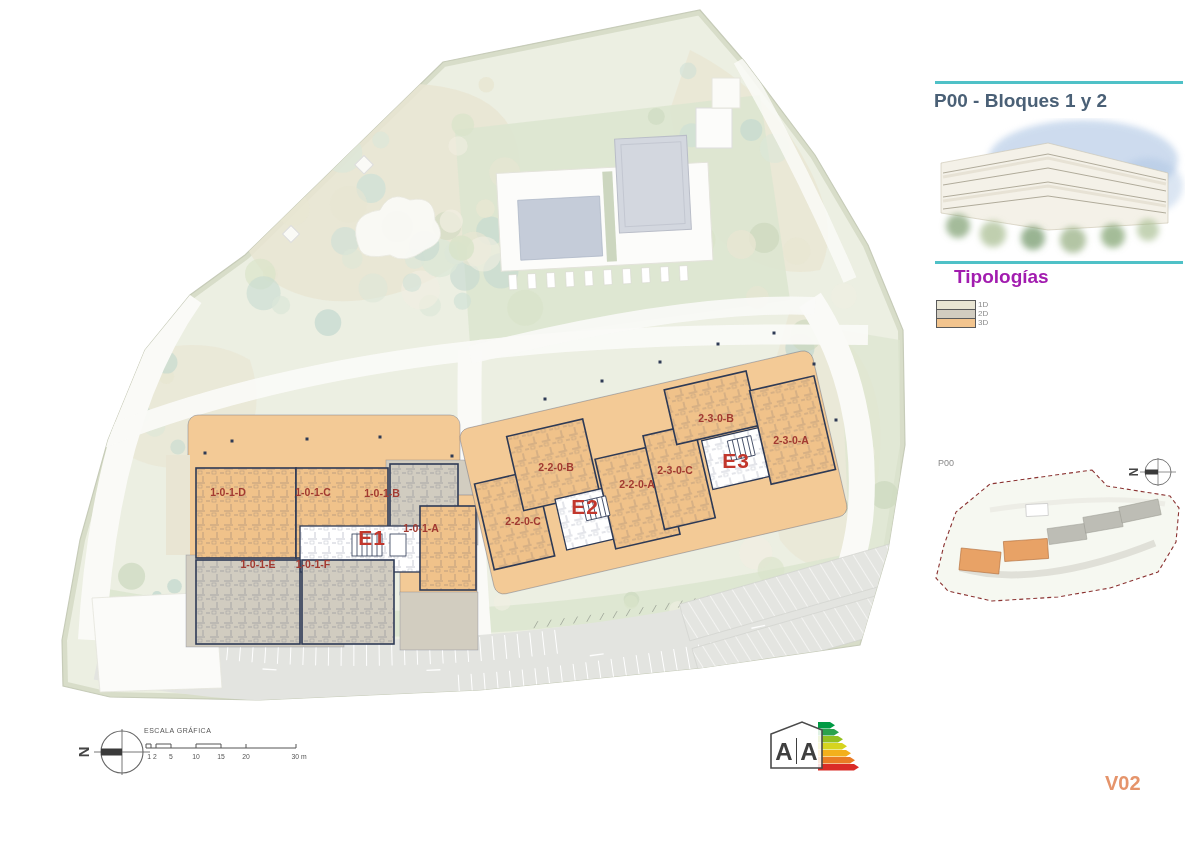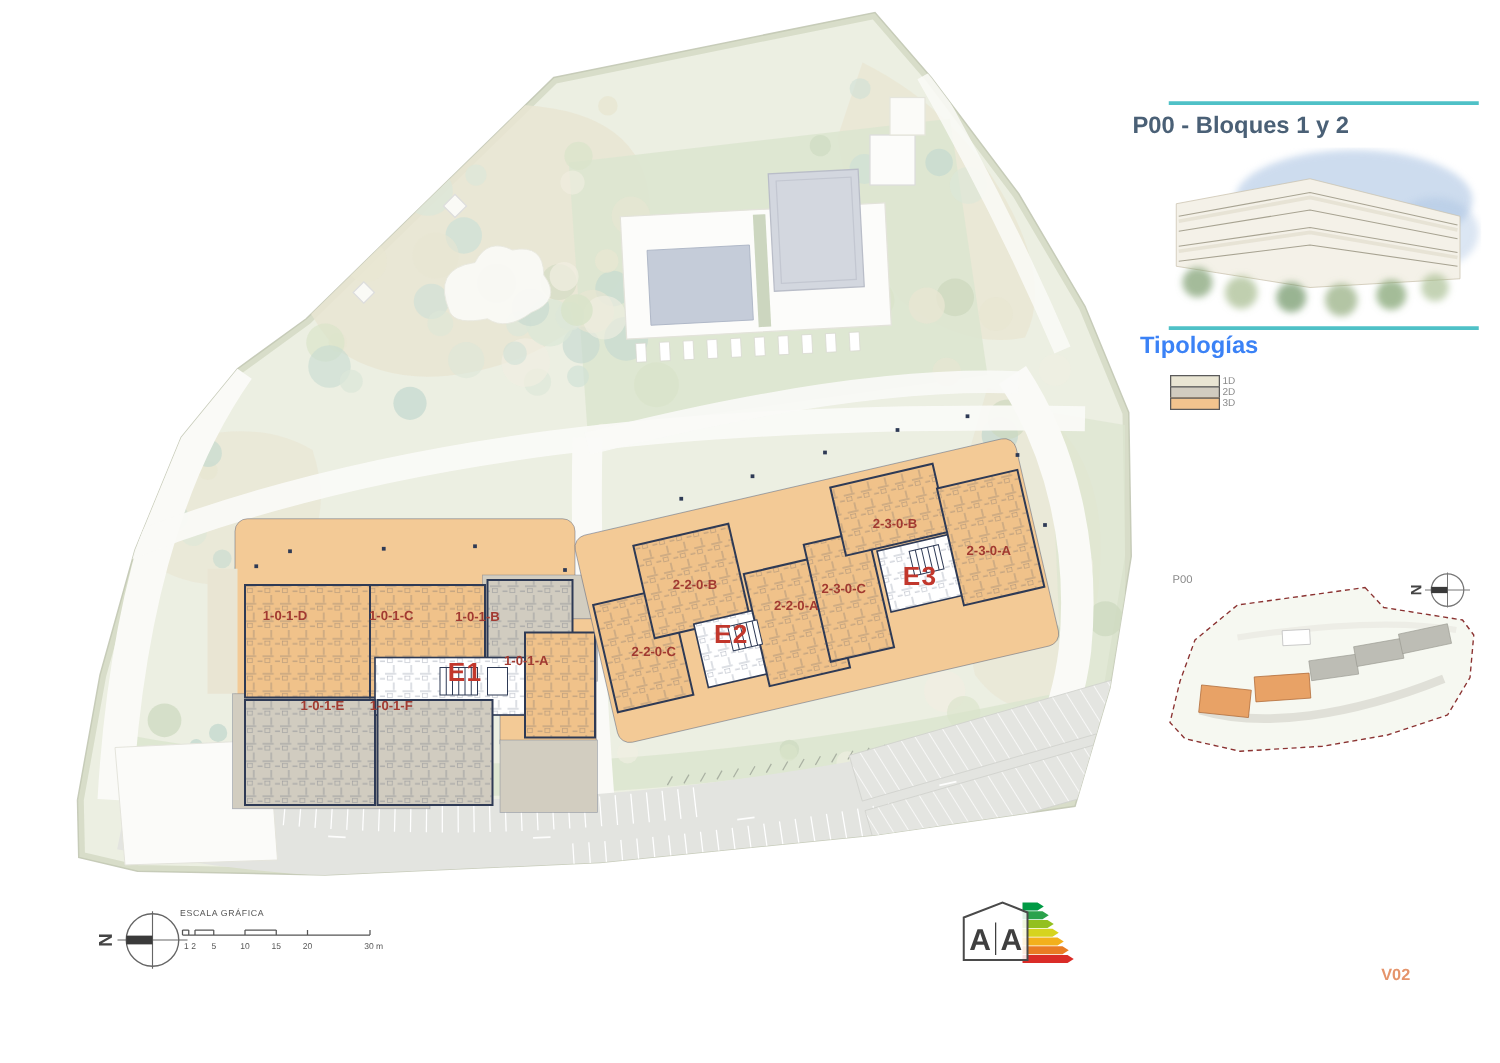--- a/index.html
+++ b/index.html
@@ -2,30 +2,30 @@
 <html><head>
 <meta charset="utf-8">
 <style>
   html,body{margin:0;padding:0;background:#ffffff;}
   .page{position:relative;width:1200px;height:850px;background:#ffffff;overflow:hidden;
         font-family:"Liberation Sans",sans-serif;}
   svg{position:absolute;display:block;}
   #plan-svg{left:0;top:0;}
   .rule{position:absolute;left:935px;width:248px;height:3px;background:#4fc1c7;}
   .rule1{top:81px;} .rule2{top:261px;}
-  .sheet-title{position:absolute;left:906px;top:90px;font-size:19px;font-weight:bold;color:#4a6076;}
-  .tipo-heading{position:absolute;left:912px;top:266px;font-size:19px;font-weight:bold;color:#3b82f6;}
+  .sheet-title{position:absolute;left:934px;top:90px;font-size:19px;font-weight:bold;color:#4a6076;}
+  .tipo-heading{position:absolute;left:954px;top:266px;font-size:19px;font-weight:bold;color:#a21caf;}
   .legend{position:absolute;left:936px;top:301px;}
   .lrow{display:flex;align-items:center;height:10px;margin-top:-1px;}
   .sw{display:block;width:40px;height:10px;border:1px solid #5a5a5a;box-sizing:border-box;}
   .sw1{background:#e9e5d3;} .sw2{background:#d1ccc0;} .sw3{background:#f2c48e;}
   .llabel{font-size:8px;color:#8a8a8a;margin-left:2px;line-height:10px;}
   .disclaimer{position:absolute;left:88px;top:769px;width:800px;text-align:center;
               font-size:7.6px;line-height:10px;color:#5f5f5f;}
-  .version{position:absolute;left:1105px;top:772px;font-size:13px;font-weight:bold;color:#e5946b;}
+  .version{position:absolute;left:1105px;top:772px;font-size:20px;font-weight:bold;color:#e5946b;}
   
   .ul{font:bold 10.5px "Liberation Sans",sans-serif;fill:#a23a31;text-anchor:middle;}
   .el{font:bold 21px "Liberation Sans",sans-serif;fill:#c2372c;text-anchor:middle;letter-spacing:1px;}
   .unit{stroke:#2e3a55;stroke-width:1.6;fill:#f0c28a;}
   .u-grey{fill:#d1ccc0;} .u-core{fill:#ffffff;stroke-width:1.3;}
   .terr{fill:#f3ca96;stroke:#4a5878;stroke-width:.7;stroke-opacity:.5;}
   .terr-g{fill:#d2cdc0;stroke:#4a5878;stroke-width:.6;stroke-opacity:.4;}
   .terr-c{fill:#e9e5d3;}
   .tick{font:6.8px "Liberation Sans",sans-serif;fill:#555;text-anchor:middle;}
   .sctitle{font:7px "Liberation Sans",sans-serif;fill:#555;letter-spacing:.5px;}

